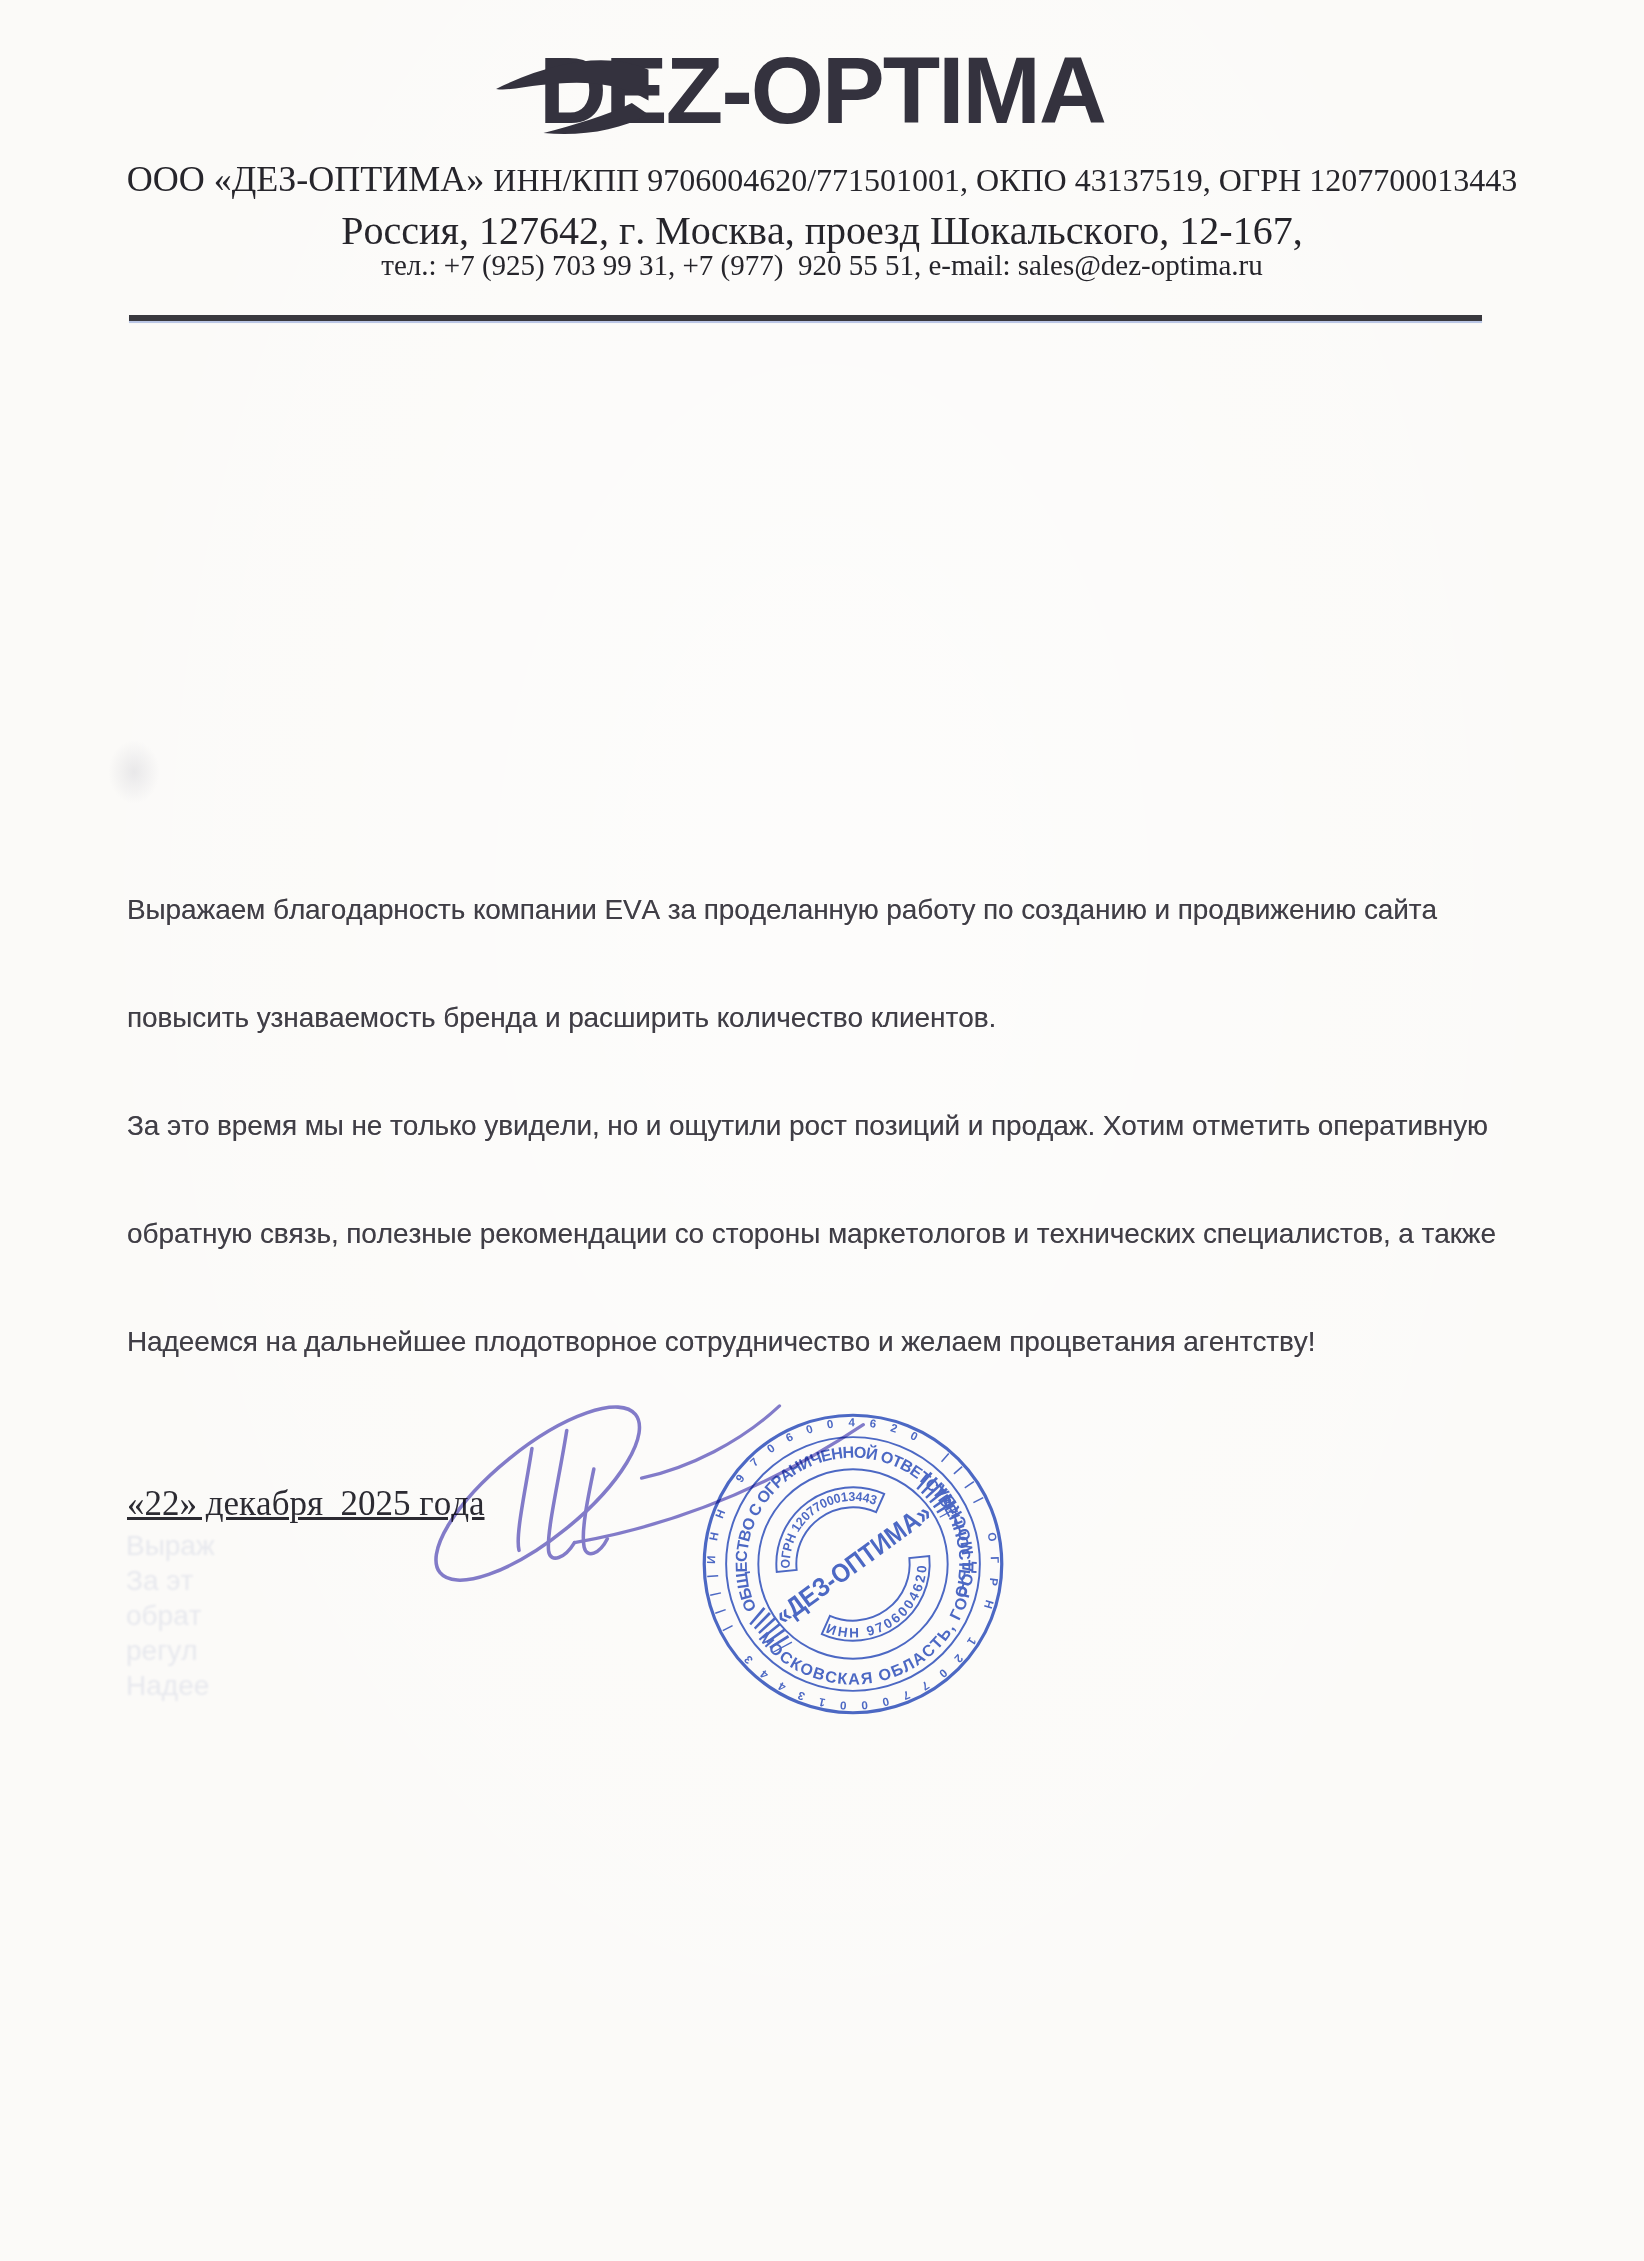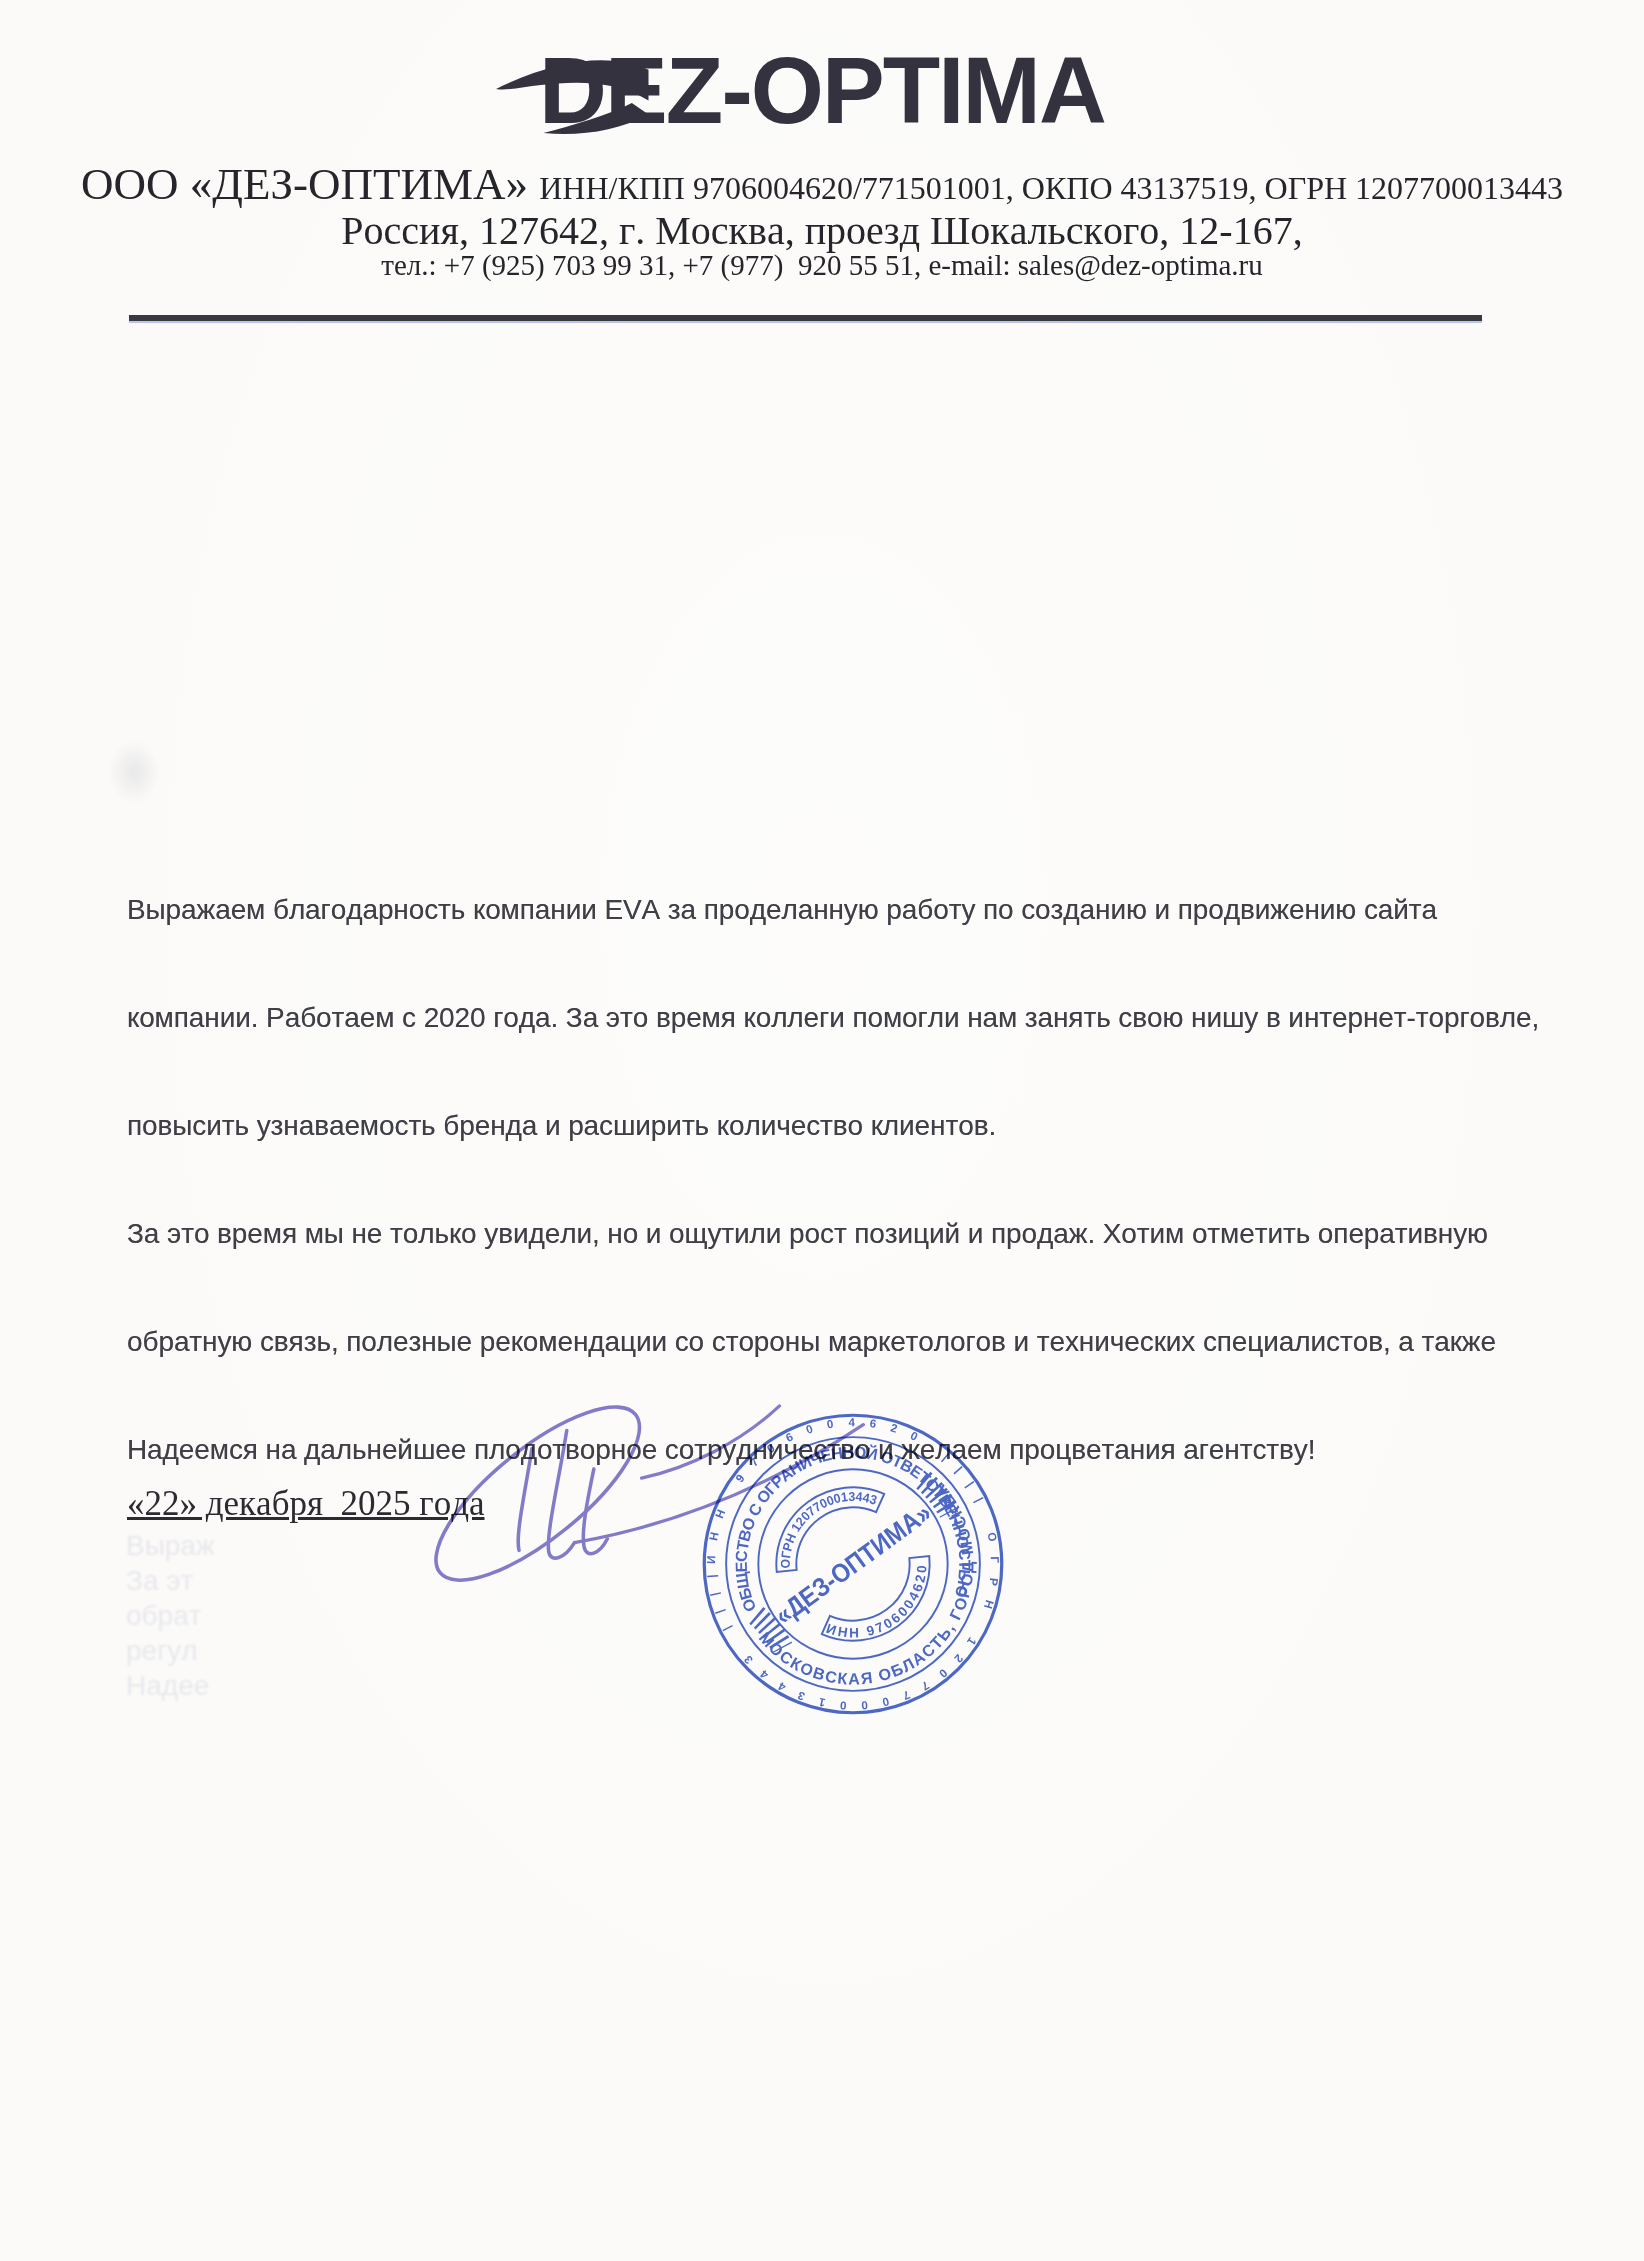--- a/index.html
+++ b/index.html
@@ -19,21 +19,21 @@
     font-size:94px;line-height:1.18;letter-spacing:-1.9px;color:#34323e;
   }
   .logo-swoosh{position:absolute;left:-55px;top:17px;width:165px;height:82px;}
 
   
   .hline{
     position:absolute;left:0;width:100%;text-align:center;
     font-family:"Liberation Serif",serif;color:#26252b;white-space:pre;
   }
   .h1{top:158px;font-size:32px;}
-  .h1 .company{font-size:45px;}
+  .h1 .company{font-size:36px;}
   .h2{top:207px;font-size:40px;}
   .h3{top:249px;font-size:29px;font-weight:normal;}
   .rule{
     position:absolute;left:129px;top:315px;width:1353px;height:5.8px;
     background:#39383e;box-shadow:0 1.9px 0.6px rgba(90,120,200,0.40);
   }
 
   
   .body-text{
     position:absolute;left:127px;top:820px;
@@ -90,21 +90,20 @@
 
   <div class="hline h1"><span class="company">ООО «ДЕЗ-ОПТИМА» </span><span>ИНН/КПП 9706004620/771501001, ОКПО 43137519, ОГРН 1207700013443</span></div>
   <div class="hline h2">Россия, 127642, г. Москва, проезд Шокальского, 12-167,</div>
   <div class="hline h3">тел.: +7 (925) 703 99 31, +7 (977)  920 55 51, e-mail: sales@dez-optima.ru</div>
   <div class="rule"></div>
 
   <div class="smudge"></div>
 
   <div class="body-text">
     <div>Выражаем благодарность компании EVA за проделанную работу по созданию и продвижению сайта</div>
-    <div>компании. Работаем с 2020 года. За это время коллеги помогли нам занять свою нишу в интернет-торговле,</div>
     <div>повысить узнаваемость бренда и расширить количество клиентов.</div>
     <div>За это время мы не только увидели, но и ощутили рост позиций и продаж. Хотим отметить оперативную</div>
     <div>обратную связь, полезные рекомендации со стороны маркетологов и технических специалистов, а также</div>
     <div>Надеемся на дальнейшее плодотворное сотрудничество и желаем процветания агентству!</div>
   </div>
 
   <div class="date-line">«22» декабря  2025 года</div>
 
   <div class="ghost">
     <div>Выраж</div>

